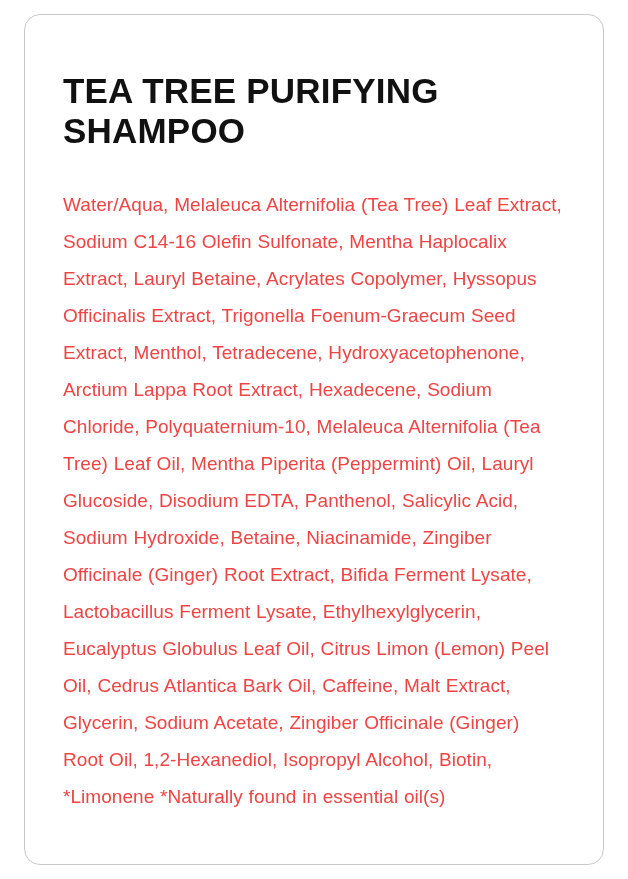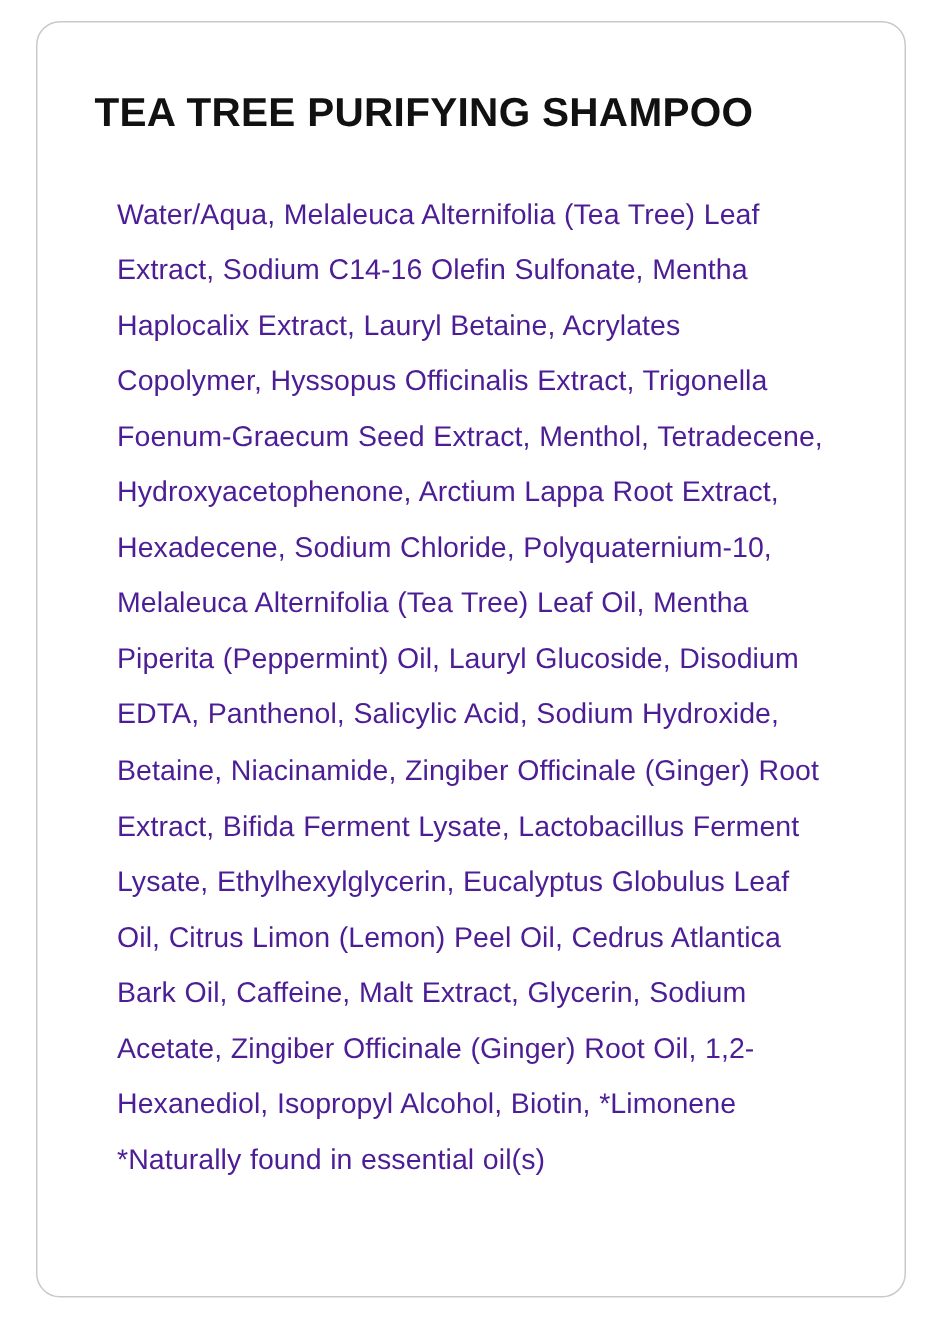--- a/index.html
+++ b/index.html
@@ -20,34 +20,34 @@
     top: 14px;
     width: 580px;
     height: 851px;
     box-sizing: border-box;
     border: 1px solid #c9c9c9;
     border-radius: 16px;
     background: #ffffff;
     padding: 44px 38px 30px 38px;
   }
   .product-title {
-    font-size: 27px;
+    font-size: 35px;
     font-weight: bold;
     letter-spacing: 0.2px;
     line-height: 1.15;
-    margin: 1px 0 34px 0;
+    margin: 12px 0 34px 0;
     color: #111111;
   }
   .ingredients {
     font-size: 19px;
     line-height: 1.95;
-    color: #4c1d95;
+    color: #ef4444;
     letter-spacing: 0.05px;
     text-align: left;
-    margin: 15px;
+    margin: 0;
     word-spacing: 0.4px;
   }
 </style>
 </head>
 <body>
 
 <div class="card">
   <h1 class="product-title">TEA TREE PURIFYING SHAMPOO</h1>
   <p class="ingredients">Water/Aqua, Melaleuca Alternifolia (Tea Tree) Leaf Extract, Sodium C14-16 Olefin Sulfonate, Mentha Haplocalix Extract, Lauryl Betaine, Acrylates Copolymer, Hyssopus Officinalis Extract, Trigonella Foenum-Graecum Seed Extract, Menthol, Tetradecene, Hydroxyacetophenone, Arctium Lappa Root Extract, Hexadecene, Sodium Chloride, Polyquaternium-10, Melaleuca Alternifolia (Tea Tree) Leaf Oil, Mentha Piperita (Peppermint) Oil, Lauryl Glucoside, Disodium EDTA, Panthenol, Salicylic Acid, Sodium Hydroxide, Betaine, Niacinamide, Zingiber Officinale (Ginger) Root Extract, Bifida Ferment Lysate, Lactobacillus Ferment Lysate, Ethylhexylglycerin, Eucalyptus Globulus Leaf Oil, Citrus Limon (Lemon) Peel Oil, Cedrus Atlantica Bark Oil, Caffeine, Malt Extract, Glycerin, Sodium Acetate, Zingiber Officinale (Ginger) Root Oil, 1,2-Hexanediol, Isopropyl Alcohol, Biotin, *Limonene *Naturally found in essential oil(s)</p>
 </div>

